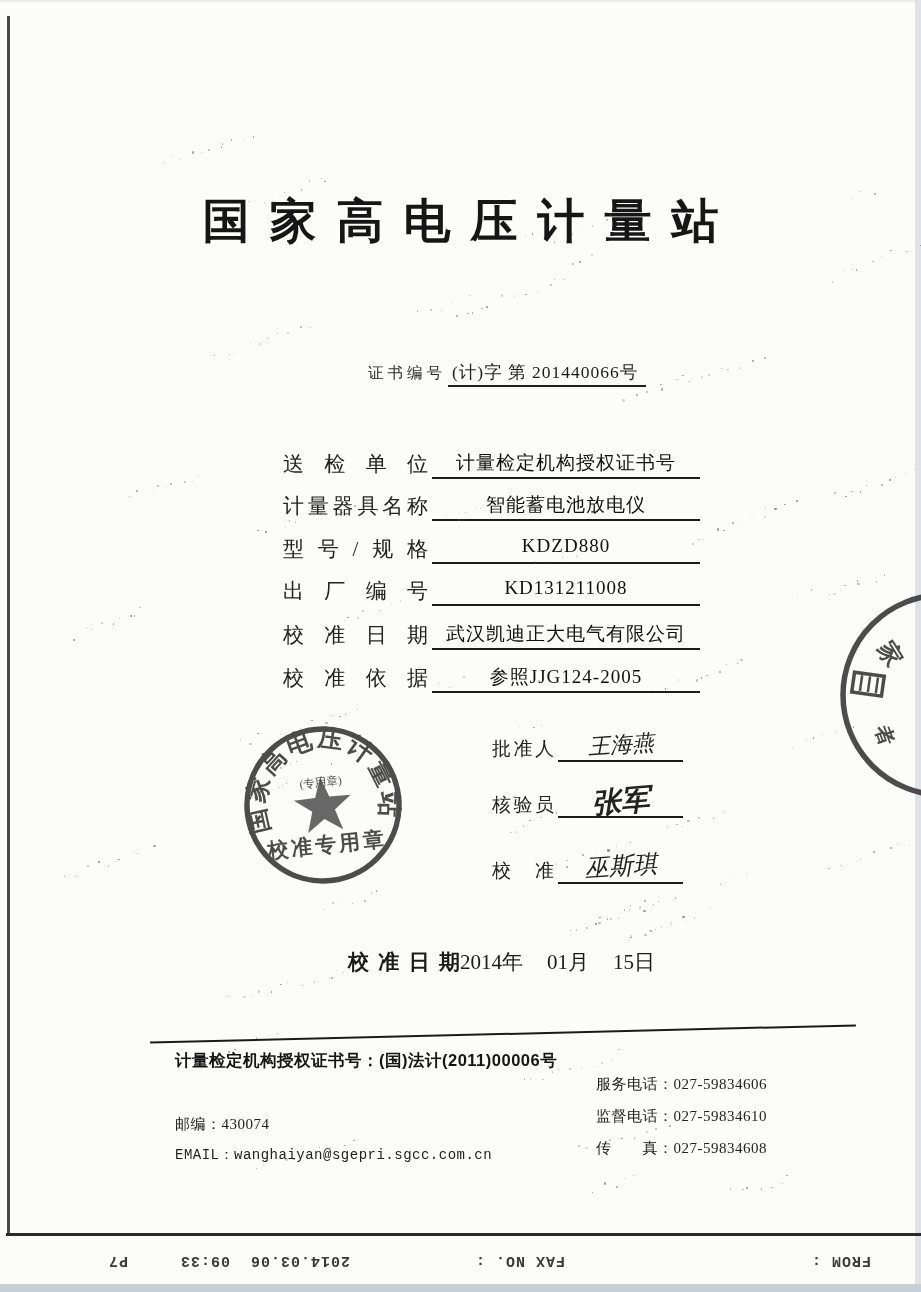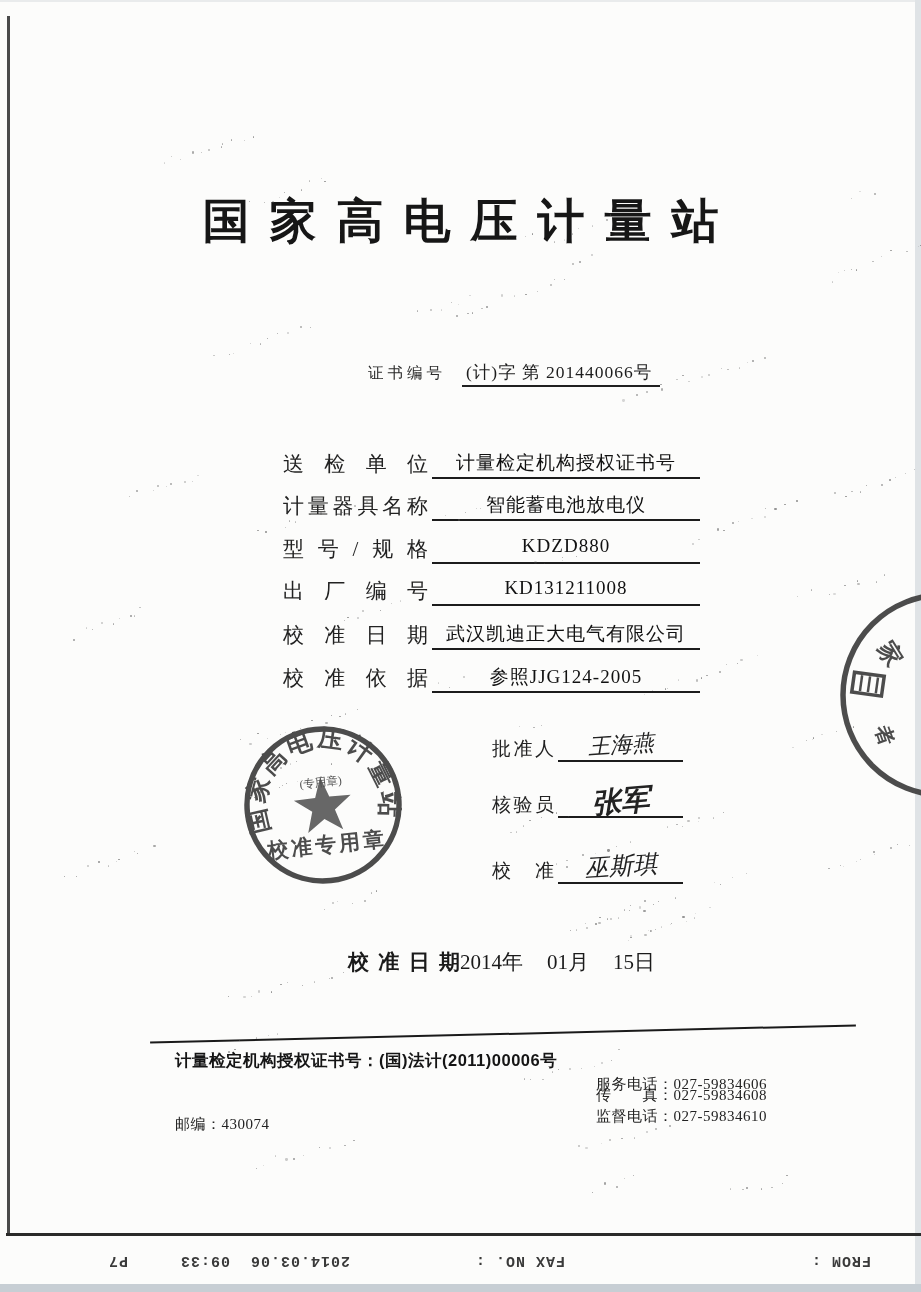--- a/index.html
+++ b/index.html
@@ -22,21 +22,21 @@
   }
   .subtitle{
     position:absolute; left:0; right:0; top:288px; text-align:center;
     font-size:36px; font-weight:bold; letter-spacing:26px; padding-left:26px;
     color:#161616;
   }
   .certno{position:absolute; left:368px; top:360px; white-space:nowrap;}
   .certno .lbl{font-size:15.5px; letter-spacing:4px; color:#2a2a2a;}
   .certno .val{
     display:inline-block; font-size:17.5px; letter-spacing:1px;
-    border-bottom:2px solid #202020; padding:0 8px 1px 4px; margin-left:16px;
+    border-bottom:2px solid #202020; padding:0 8px 1px 4px; margin-left:2px;
     min-width:185px;
   }
 
   .frow{position:absolute; left:283px; height:28px;}
   .frow .flabel{
     position:absolute; left:0; top:0; width:145px; font-size:21px;
     text-align:justify; text-align-last:justify; -moz-text-align-last:justify;
     color:#222;
   }
   .frow .fvalue{
@@ -75,21 +75,21 @@
   .sepline{position:absolute; left:150px; top:1033px; width:706px; height:2px; background:#1a1a1a; transform:rotate(-1.4deg);}
 
   .foot-auth{
     position:absolute; left:175px; top:1050px; font-size:16.5px; font-weight:bold;
     font-family:"Liberation Sans","DejaVu Sans",sans-serif; color:#151515; letter-spacing:.5px;
   }
   .foot-line{position:absolute; left:175px; font-size:15px; color:#222; letter-spacing:.5px;}
   .fl-addr{top:1083px}.fl-zip{top:1115px}
   .fl-email{top:1146px; font-family:"Liberation Mono","DejaVu Sans Mono",monospace; font-size:14px;}
   .foot-right{position:absolute; left:596px; font-size:15px; color:#222; letter-spacing:.5px;}
-  .fr1{top:1075px}.fr2{top:1107px}.fr3{top:1086px}
+  .fr1{top:1075px}.fr2{top:1107px}.fr3{top:1139px}
 
   .stamp{position:absolute; left:228px; top:710px; transform:rotate(-6deg); opacity:.9;}
   .stamp-partial{position:absolute; left:831px; top:578px; opacity:.9;}
 
   .faxstrip{
     position:absolute; left:0; top:1246px; width:921px; height:26px;
     transform:rotate(180deg);
     font-family:"Liberation Mono","DejaVu Sans Mono",monospace;
     font-size:15px; font-weight:bold; color:#3a3a3a; letter-spacing:1px;
   }
@@ -181,20 +181,21 @@
     <span class="dlabel">校准日期</span>
     <span class="dyear">2014年</span>
     <span class="dmonth">01月</span>
     <span class="dday">15日</span>
   </div>
 
   <div class="sepline"></div>
 
   <div class="foot-auth">计量检定机构授权证书号：(国)法计(2011)00006号</div>
   <div class="foot-line fl-zip">邮编：430074</div>
+  <div class="foot-line fl-email">EMAIL：wanghaiyan@sgepri.sgcc.com.cn</div>
   <div class="foot-right fr1">服务电话：027-59834606</div>
   <div class="foot-right fr2">监督电话：027-59834610</div>
   <div class="foot-right fr3">传　　真：027-59834608</div>
 
   <div class="page-bottom-line"></div>
 
   <div class="faxstrip">
     <span class="fx-from">FROM :</span>
     <span class="fx-faxno">FAX NO. :</span>
     <span class="fx-dt">2014.03.06  09:33</span>

